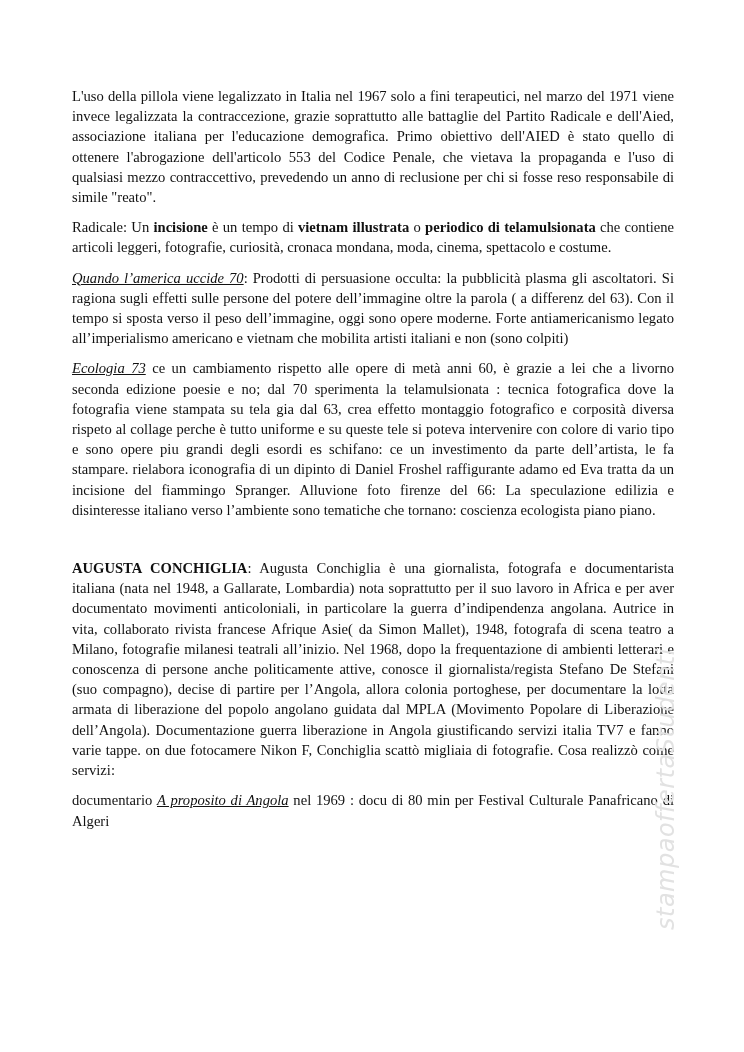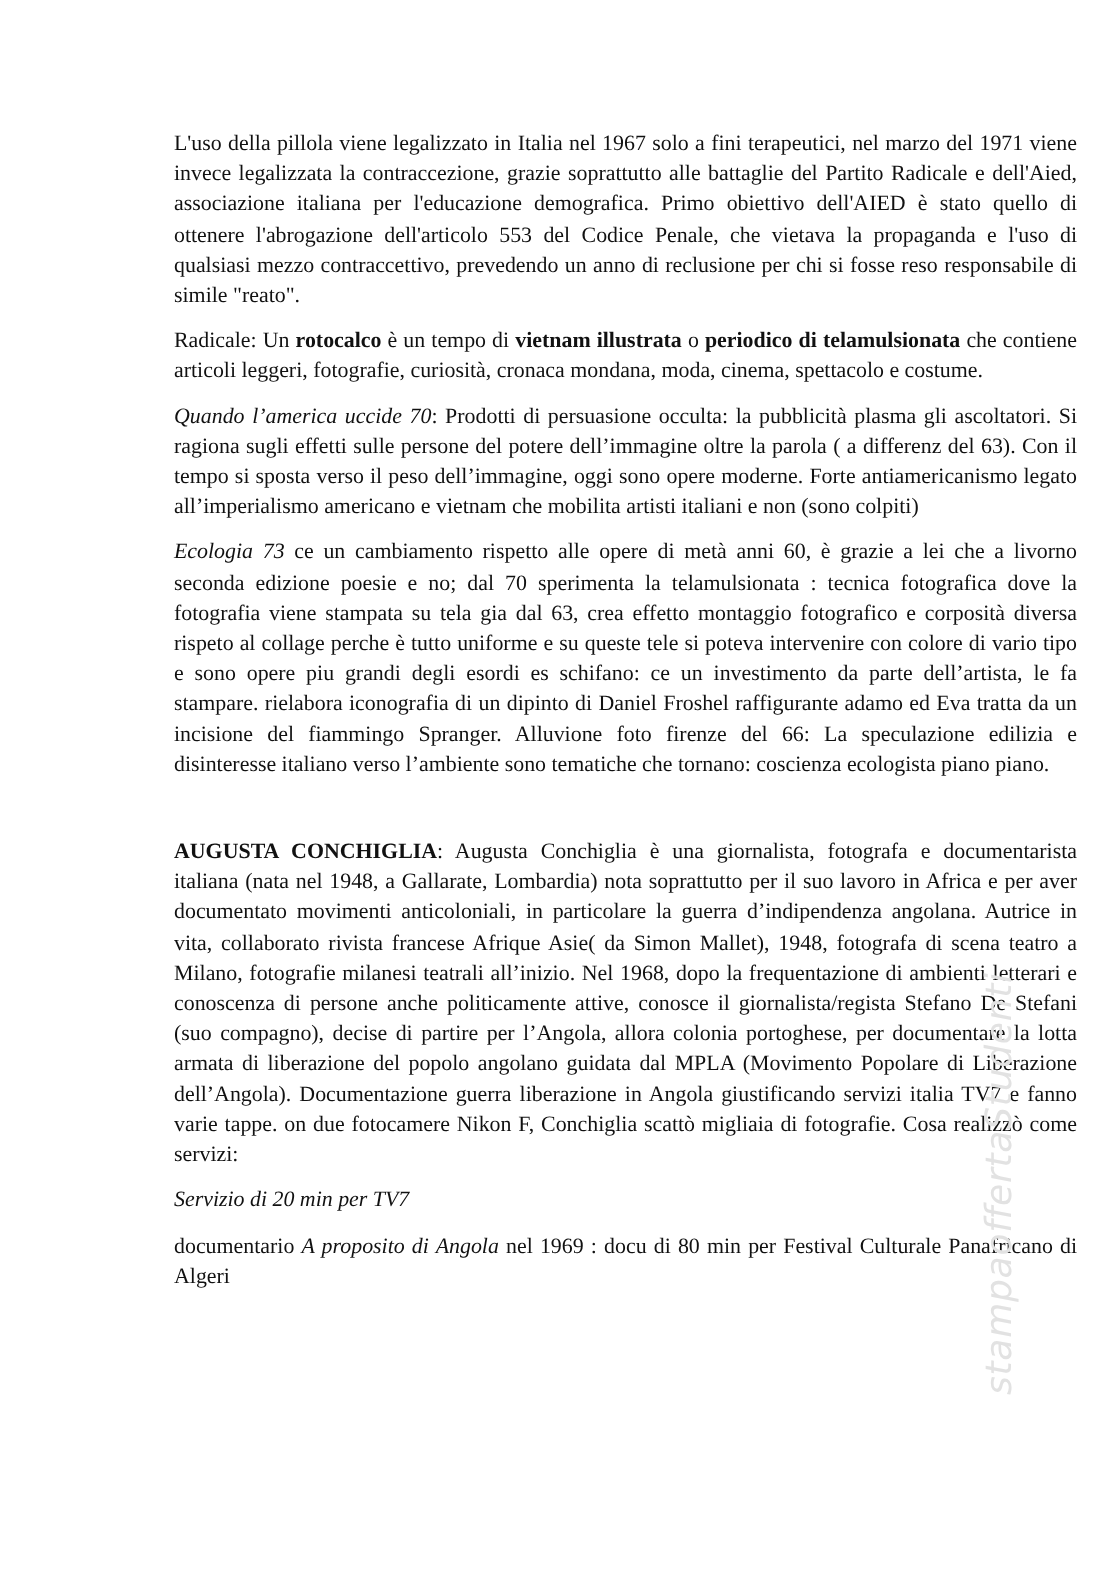--- a/index.html
+++ b/index.html
@@ -1,39 +1,38 @@
 <!DOCTYPE html>
 <html><head>
 <meta charset="utf-8">
 <style>
   html, body { margin: 0; padding: 0; background: #ffffff; }
   body { width: 744px; height: 1052px; position: relative; overflow: hidden; }
   .page {
     position: absolute; left: 72px; top: 86px; width: 602px;
     font-family: "Liberation Serif", serif; font-size: 14.6px; line-height: 20.2px;
-    color: #111111; text-align: justify; margin-left: 44px;
+    color: #111111; text-align: justify;
   }
   .page p { margin: 0 0 10px 0; }
   .spacer { height: 28px; }
   b { font-weight: bold; }
-  i { font-style: italic; }
+  i { font-style: italic; text-decoration: underline; }
   .watermark {
     position: absolute; left: 652px; top: 930px;
     transform-origin: left top; transform: rotate(-90deg);
     font-family: "DejaVu Sans", sans-serif; font-style: italic;
     font-size: 24px; color: #e2e2e2; white-space: nowrap; letter-spacing: 0.5px;
   }
 </style>
 </head>
 <body>
 
 <div class="page" id="page">
     <p><span>L'uso della pillola viene legalizzato in Italia nel 1967 solo a fini terapeutici, nel marzo del 1971 viene invece legalizzata la contraccezione, grazie soprattutto alle battaglie del Partito Radicale e dell'Aied, associazione italiana per l'educazione demografica. Primo obiettivo dell'AIED è stato quello di ottenere l'abrogazione dell'articolo 553 del Codice Penale, che vietava la propaganda e l'uso di qualsiasi mezzo contraccettivo, prevedendo un anno di reclusione per chi si fosse reso responsabile di simile "reato".</span></p>
-    <p><span> Radicale: Un </span><b>rotocalco</b><span> è un tempo di </span><b>vietnam illustrata</b><span> o </span><b>periodico di telamulsionata</b><span> che contiene articoli leggeri, fotografie, curiosità, cronaca mondana, moda, cinema, spettacolo e costume.</span></p>
+    <p><span> Radicale: Un </span><b>incisione</b><span> è un tempo di </span><b>vietnam illustrata</b><span> o </span><b>periodico di telamulsionata</b><span> che contiene articoli leggeri, fotografie, curiosità, cronaca mondana, moda, cinema, spettacolo e costume.</span></p>
     <p><i>Quando l’america uccide 70</i><span>: Prodotti di persuasione occulta: la pubblicità plasma gli ascoltatori.  Si ragiona sugli effetti sulle persone del potere dell’immagine oltre la parola ( a differenz del 63). Con il tempo si sposta verso il peso dell’immagine, oggi sono opere moderne. Forte antiamericanismo legato all’imperialismo americano e vietnam che mobilita artisti italiani e non (sono colpiti)</span></p>
     <p><i>Ecologia 73</i><span> ce un cambiamento rispetto alle opere di metà anni 60, è grazie a lei che a livorno seconda edizione poesie e no; dal 70 sperimenta la telamulsionata : tecnica  fotografica dove la fotografia viene stampata su tela gia dal 63, crea effetto montaggio fotografico e corposità diversa rispeto al collage perche è tutto uniforme e su queste tele si poteva intervenire con colore di vario tipo e sono opere piu grandi degli esordi es schifano: ce un investimento da parte dell’artista, le fa stampare. rielabora iconografia di un dipinto di Daniel Froshel raffigurante adamo ed Eva tratta da un incisione del fiammingo Spranger. Alluvione foto firenze del 66: La speculazione edilizia e disinteresse italiano verso l’ambiente sono tematiche che tornano: coscienza ecologista piano piano.</span></p>
     <div class="spacer"></div>
     <p><b>AUGUSTA CONCHIGLIA</b><span>: Augusta Conchiglia è una giornalista, fotografa e documentarista italiana (nata nel 1948, a Gallarate, Lombardia) nota soprattutto per il suo lavoro in Africa e per aver documentato movimenti anticoloniali, in particolare la guerra d’indipendenza angolana. Autrice in vita, collaborato rivista francese Afrique Asie( da Simon Mallet), 1948, fotografa di scena teatro a Milano, fotografie milanesi teatrali all’inizio. Nel 1968, dopo la frequentazione di ambienti letterari e conoscenza di persone anche politicamente attive, conosce il giornalista/regista Stefano De Stefani (suo compagno), decise di partire per l’Angola, allora colonia portoghese, per documentare la lotta armata di liberazione del popolo angolano guidata dal MPLA (Movimento Popolare di Liberazione dell’Angola). Documentazione guerra liberazione in Angola giustificando servizi italia TV7 e fanno varie tappe. on due fotocamere Nikon F, Conchiglia scattò migliaia di fotografie. Cosa realizzò come servizi:</span></p>
-    <p><i>Servizio di 20 min per TV7</i></p>
     <p><span>documentario  </span><i>A proposito di Angola</i><span> nel 1969 : docu di 80 min per Festival Culturale Panafricano di Algeri</span></p>
   </div>
 
 <div class="watermark">stampaoffertaStudenti</div>
 
 </body></html>

